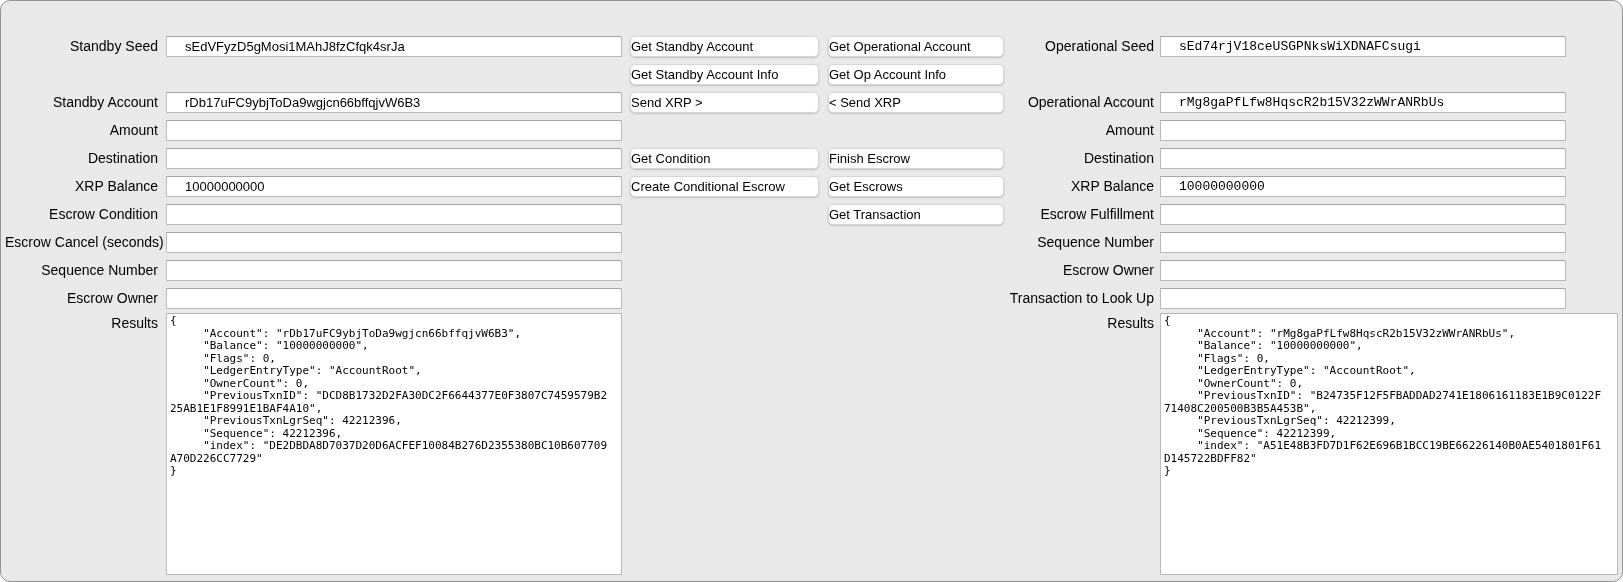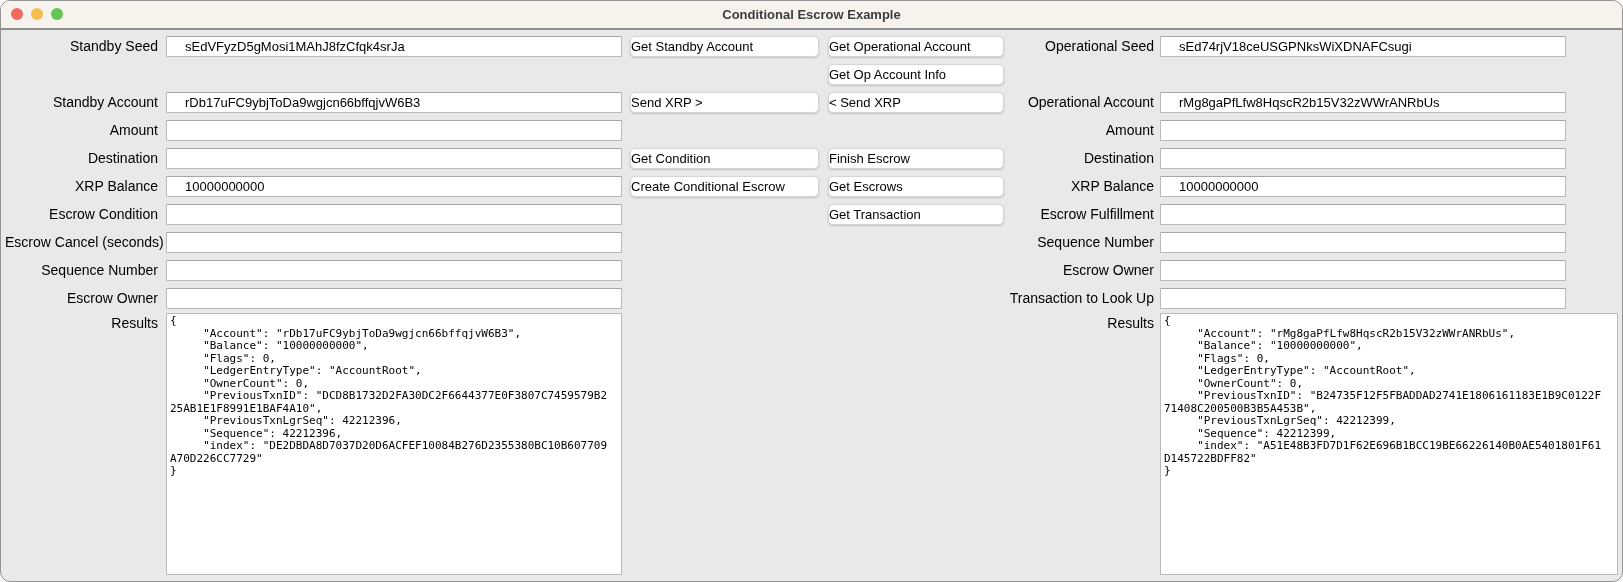--- a/index.html
+++ b/index.html
@@ -15,21 +15,21 @@
   .content{position:absolute;top:29px;left:0;right:0;bottom:0;}
 
   .lbl{position:absolute;height:21px;line-height:21px;font-size:14px;color:#000;text-align:right;white-space:nowrap;}
   .lbl-l{left:4px;width:153px;}
   .lbl-r{left:985px;width:168px;}
 
   .inp{position:absolute;height:21px;box-sizing:border-box;background:#fff;
     border:1px solid #bababa;border-top-color:#a6a6a6;border-radius:1px;
     font-family:"Liberation Sans",sans-serif;font-size:13px;color:#000;padding:0 18px;outline:none;}
   .inp-l{left:165px;width:456px;}
-  .inp-r{left:1159px;width:406px;}
+  .inp-r{left:1159px;width:406px;font-family:Liberation Mono, monospace;}
 
   .btn{position:absolute;height:21px;box-sizing:border-box;background:#fff;
     border:1px solid #d6d6d6;border-radius:5px;box-shadow:0 1px 2px rgba(0,0,0,0.18);
     font-family:"Liberation Sans",sans-serif;font-size:13px;color:#000;text-align:left;padding:0;cursor:default;}
   .btn-a{left:629px;width:189px;}
   .btn-b{left:827px;width:176px;}
 
   .r1{top:6px}.r2{top:34px}.r3{top:62px}.r4{top:90px}.r5{top:118px}
   .r6{top:146px}.r7{top:174px}.r8{top:202px}.r9{top:230px}.r10{top:258px}
   .rres{top:283px}
@@ -38,28 +38,20 @@
     border:1px solid #bababa;border-radius:0;margin:0;
     font-family:"DejaVu Sans Mono",monospace;font-size:11px;line-height:12.5px;
     padding:1px 3px;resize:none;white-space:pre-wrap;word-break:break-all;overflow:hidden;color:#000;outline:none;}
   .res-l{left:165px;width:456px;}
   .res-r{left:1159px;width:458px;}
 </style>
 </head>
 <body>
 
 <div class="window">
-  <div class="titlebar">
-    <div class="traffic">
-      <span class="dot" style="background: rgb(238, 106, 95);"></span>
-      <span class="dot" style="background: rgb(245, 189, 79);"></span>
-      <span class="dot" style="background: rgb(98, 197, 84);"></span>
-    </div>
-    <div class="title">Conditional Escrow Example</div>
-  </div>
 
   <div class="content">
 
     <div class="lbl lbl-l r1">Standby Seed</div>
     <input class="inp inp-l r1" value="sEdVFyzD5gMosi1MAhJ8fzCfqk4srJa" style="">
 
     <div class="lbl lbl-l r3">Standby Account</div>
     <input class="inp inp-l r3" value="rDb17uFC9ybjToDa9wgjcn66bffqjvW6B3" style="">
 
     <div class="lbl lbl-l r4">Amount</div>
@@ -94,20 +86,21 @@
 25AB1E1F8991E1BAF4A10",
      "PreviousTxnLgrSeq": 42212396,
      "Sequence": 42212396,
      "index": "DE2DBDA8D7037D20D6ACFEF10084B276D2355380BC10B607709
 A70D226CC7729"
 }</textarea>
 
     <button class="btn btn-a r1">Get Standby Account</button>
     <button class="btn btn-b r1">Get Operational Account</button>
 
+    <button class="btn btn-a r2">Get Standby Account Info</button>
     <button class="btn btn-b r2">Get Op Account Info</button>
 
     <button class="btn btn-a r3">Send XRP &gt;</button>
     <button class="btn btn-b r3">&lt; Send XRP</button>
 
     <button class="btn btn-a r5">Get Condition</button>
     <button class="btn btn-b r5">Finish Escrow</button>
 
     <button class="btn btn-a r6">Create Conditional Escrow</button>
     <button class="btn btn-b r6">Get Escrows</button>

